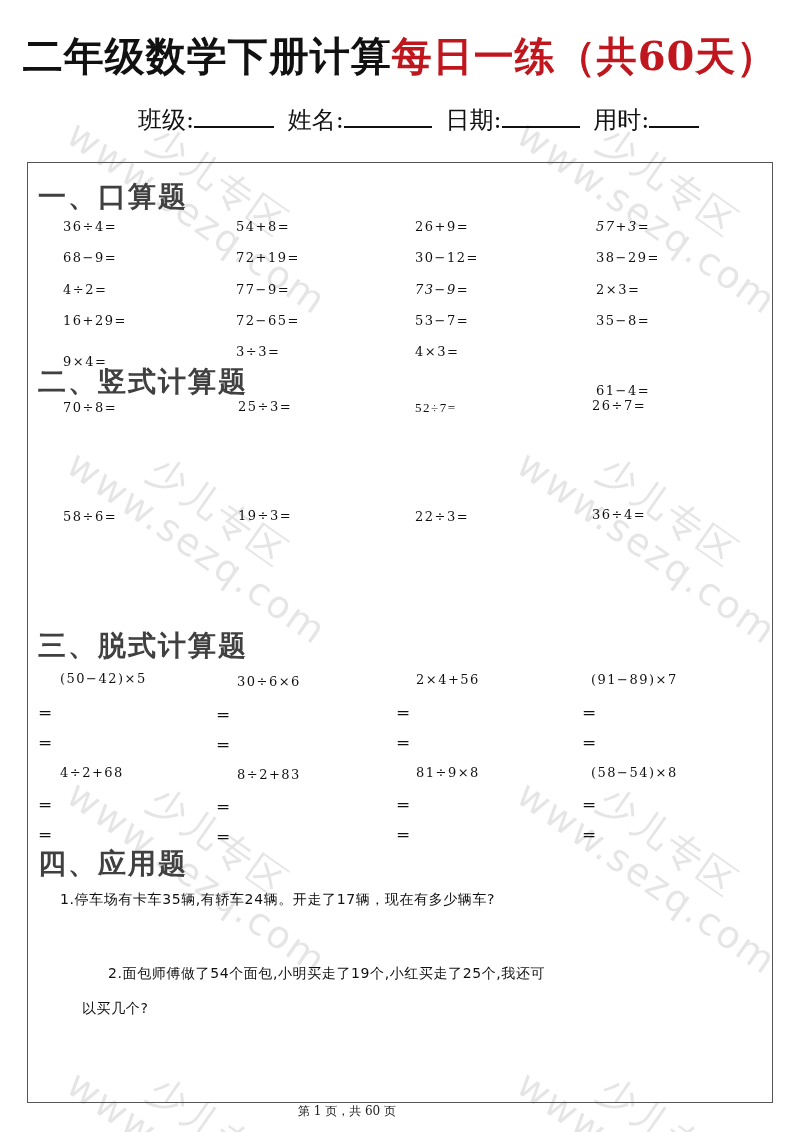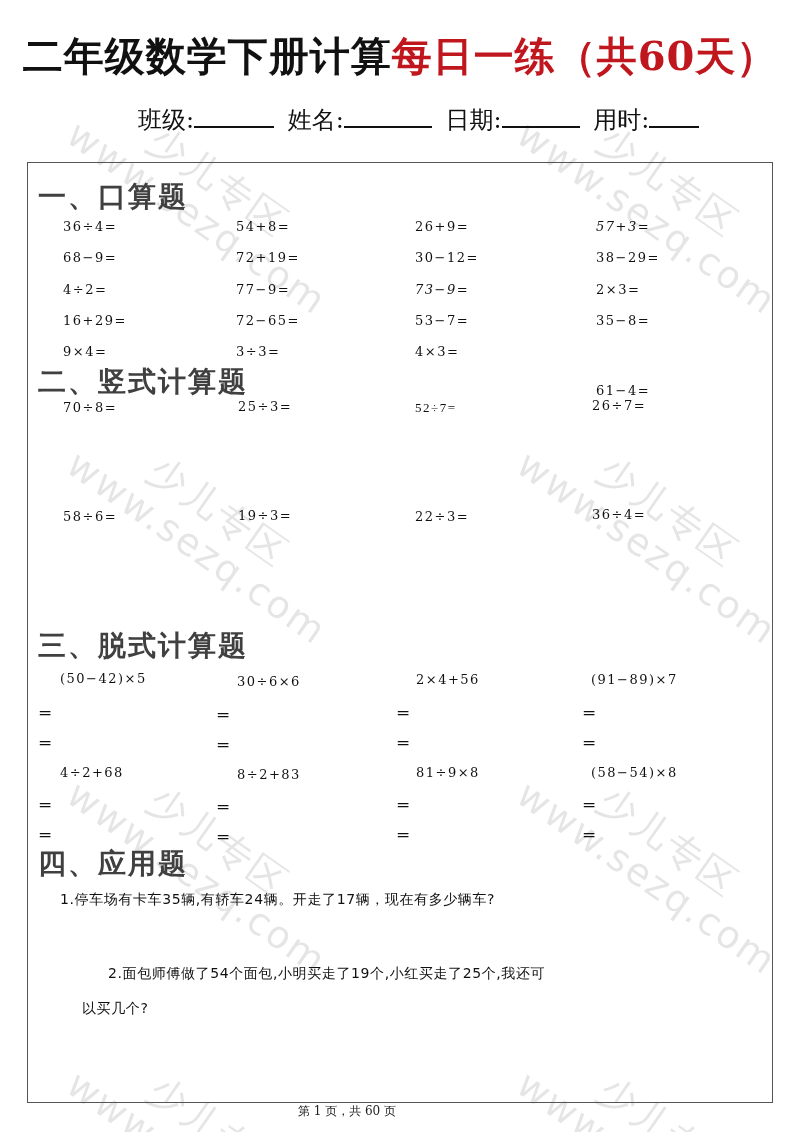--- a/index.html
+++ b/index.html
@@ -76,21 +76,21 @@
 </div>
 
 <div class="box"></div>
 
 <div class="section-title" style="left:38px; top:184px;">一、口算题</div>
 
 <div class="prob" style="left:63px; top:216px;">36÷4=</div>
 <div class="prob" style="left:63px; top:247px;">68−9=</div>
 <div class="prob" style="left:63px; top:279px;">4÷2=</div>
 <div class="prob" style="left:63px; top:310px;">16+29=</div>
-<div class="prob" style="left:63px; top:341px;text-align:right;">9×4=</div>
+<div class="prob" style="left:63px; top:351px;text-align:right;">9×4=</div>
 
 <div class="prob" style="left:236px; top:216px;">54+8=</div>
 <div class="prob" style="left:236px; top:247px;">72+19=</div>
 <div class="prob" style="left:236px; top:279px;">77−9=</div>
 <div class="prob" style="left:236px; top:310px;">72−65=</div>
 <div class="prob" style="left:236px; top:341px;">3÷3=</div>
 
 <div class="prob" style="left:415px; top:216px;">26+9=</div>
 <div class="prob" style="left:415px; top:247px;">30−12=</div>
 <div class="prob" style="left:415px; top:279px;font-style:italic;">73−9=</div>

